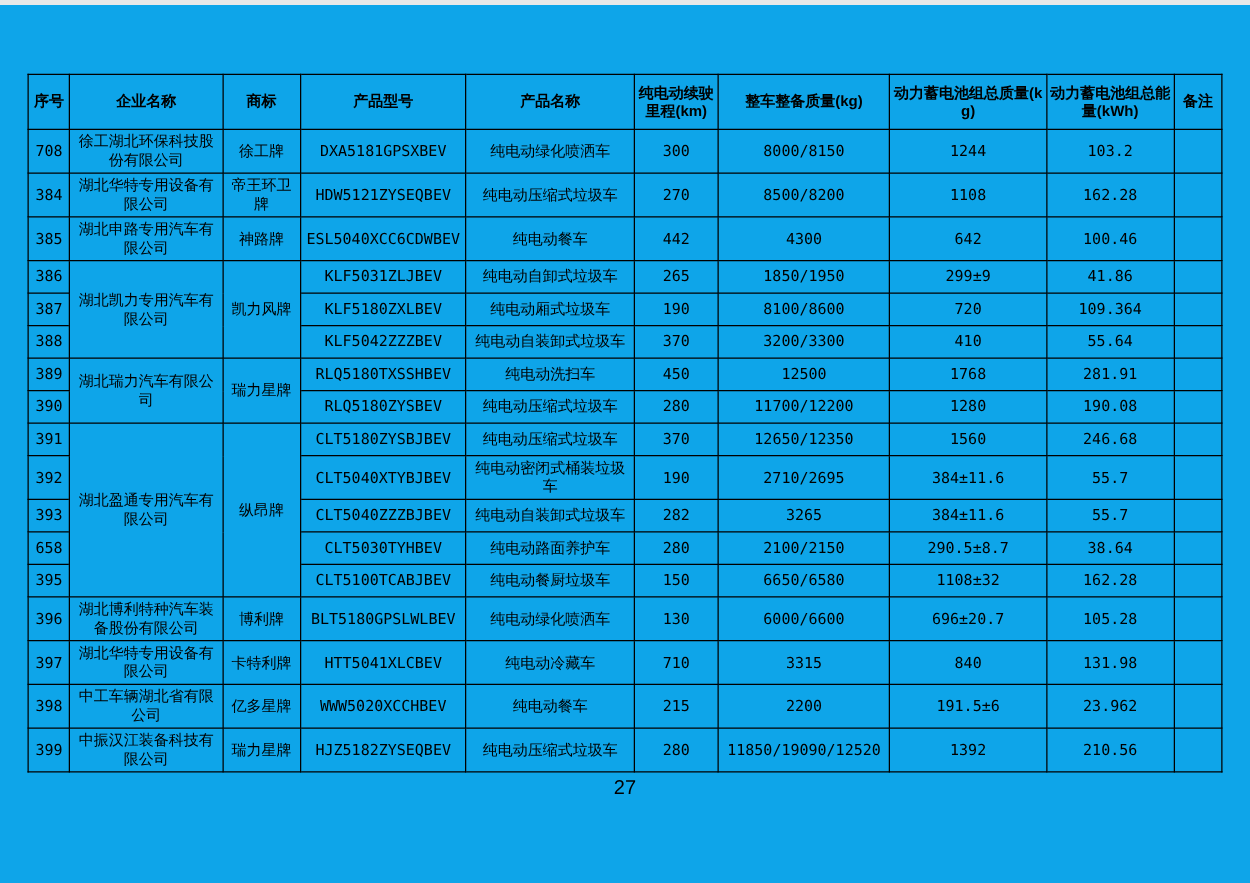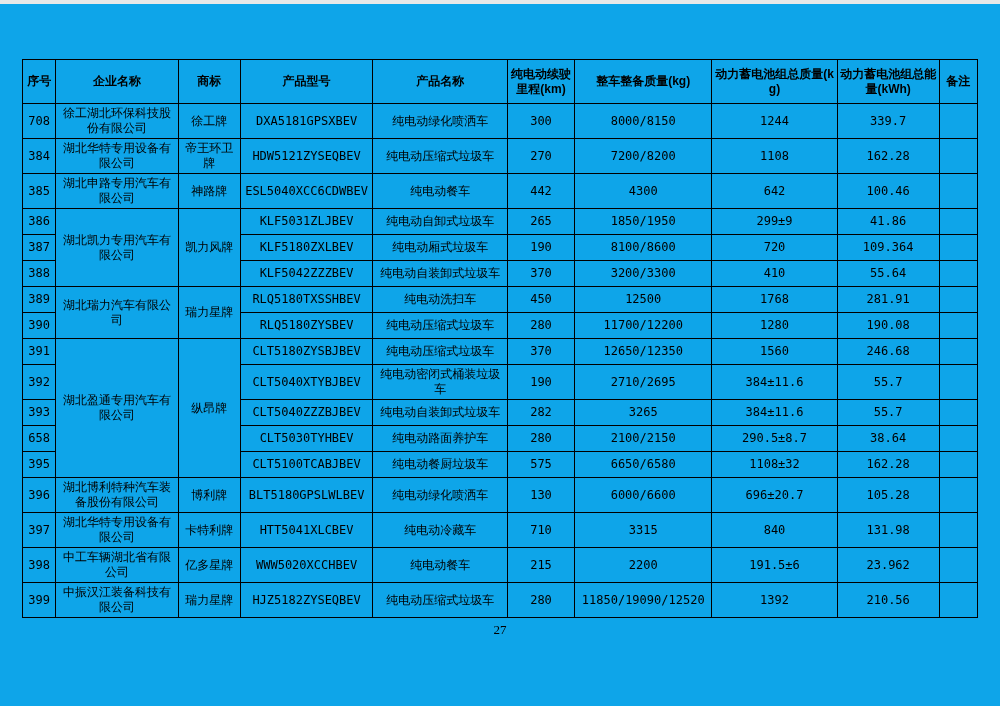--- a/index.html
+++ b/index.html
@@ -56,23 +56,23 @@
   }
   td.cell-company, td.cell-brand, td.cell-name {
     font-family: "Liberation Sans", "DejaVu Sans", sans-serif;
   }
   .page-number {
     position: absolute;
     top: 618px;
     left: 0;
     width: 100%;
     text-align: center;
-    font-size: 13px;
+    font-size: 16px;
     color: #000;
-    font-family: Liberation Serif, serif;
+    font-family: Liberation Sans, sans-serif;
   }
 </style>
 </head>
 <body>
 
 <div class="page">
   <table class="catalog">
     <colgroup>
       <col style="width:3.5%">
       <col style="width:12.8%">
@@ -102,31 +102,31 @@
     <tbody>
         <tr>
           <td class="cell-number">708</td>
           <td class="cell-company">徐工湖北环保科技股份有限公司</td>
           <td class="cell-brand">徐工牌</td>
           <td class="cell-model">DXA5181GPSXBEV</td>
           <td class="cell-name">纯电动绿化喷洒车</td>
           <td class="cell-number">300</td>
           <td class="cell-number">8000/8150</td>
           <td class="cell-number">1244</td>
-          <td class="cell-number">339.7</td>
+          <td class="cell-number">103.2</td>
           <td class="cell-remark"></td>
         </tr>
         <tr>
           <td class="cell-number">384</td>
           <td class="cell-company">湖北华特专用设备有限公司</td>
           <td class="cell-brand">帝王环卫牌</td>
           <td class="cell-model">HDW5121ZYSEQBEV</td>
           <td class="cell-name">纯电动压缩式垃圾车</td>
           <td class="cell-number">270</td>
-          <td class="cell-number">7200/8200</td>
+          <td class="cell-number">8500/8200</td>
           <td class="cell-number">1108</td>
           <td class="cell-number">162.28</td>
           <td class="cell-remark"></td>
         </tr>
         <tr>
           <td class="cell-number">385</td>
           <td class="cell-company">湖北申路专用汽车有限公司</td>
           <td class="cell-brand">神路牌</td>
           <td class="cell-model">ESL5040XCC6CDWBEV</td>
           <td class="cell-name">纯电动餐车</td>
@@ -229,21 +229,21 @@
           <td class="cell-number">280</td>
           <td class="cell-number">2100/2150</td>
           <td class="cell-number">290.5±8.7</td>
           <td class="cell-number">38.64</td>
           <td class="cell-remark"></td>
         </tr>
         <tr>
           <td class="cell-number">395</td>
           <td class="cell-model">CLT5100TCABJBEV</td>
           <td class="cell-name">纯电动餐厨垃圾车</td>
-          <td class="cell-number">575</td>
+          <td class="cell-number">150</td>
           <td class="cell-number">6650/6580</td>
           <td class="cell-number">1108±32</td>
           <td class="cell-number">162.28</td>
           <td class="cell-remark"></td>
         </tr>
         <tr>
           <td class="cell-number">396</td>
           <td class="cell-company">湖北博利特种汽车装备股份有限公司</td>
           <td class="cell-brand">博利牌</td>
           <td class="cell-model">BLT5180GPSLWLBEV</td>

